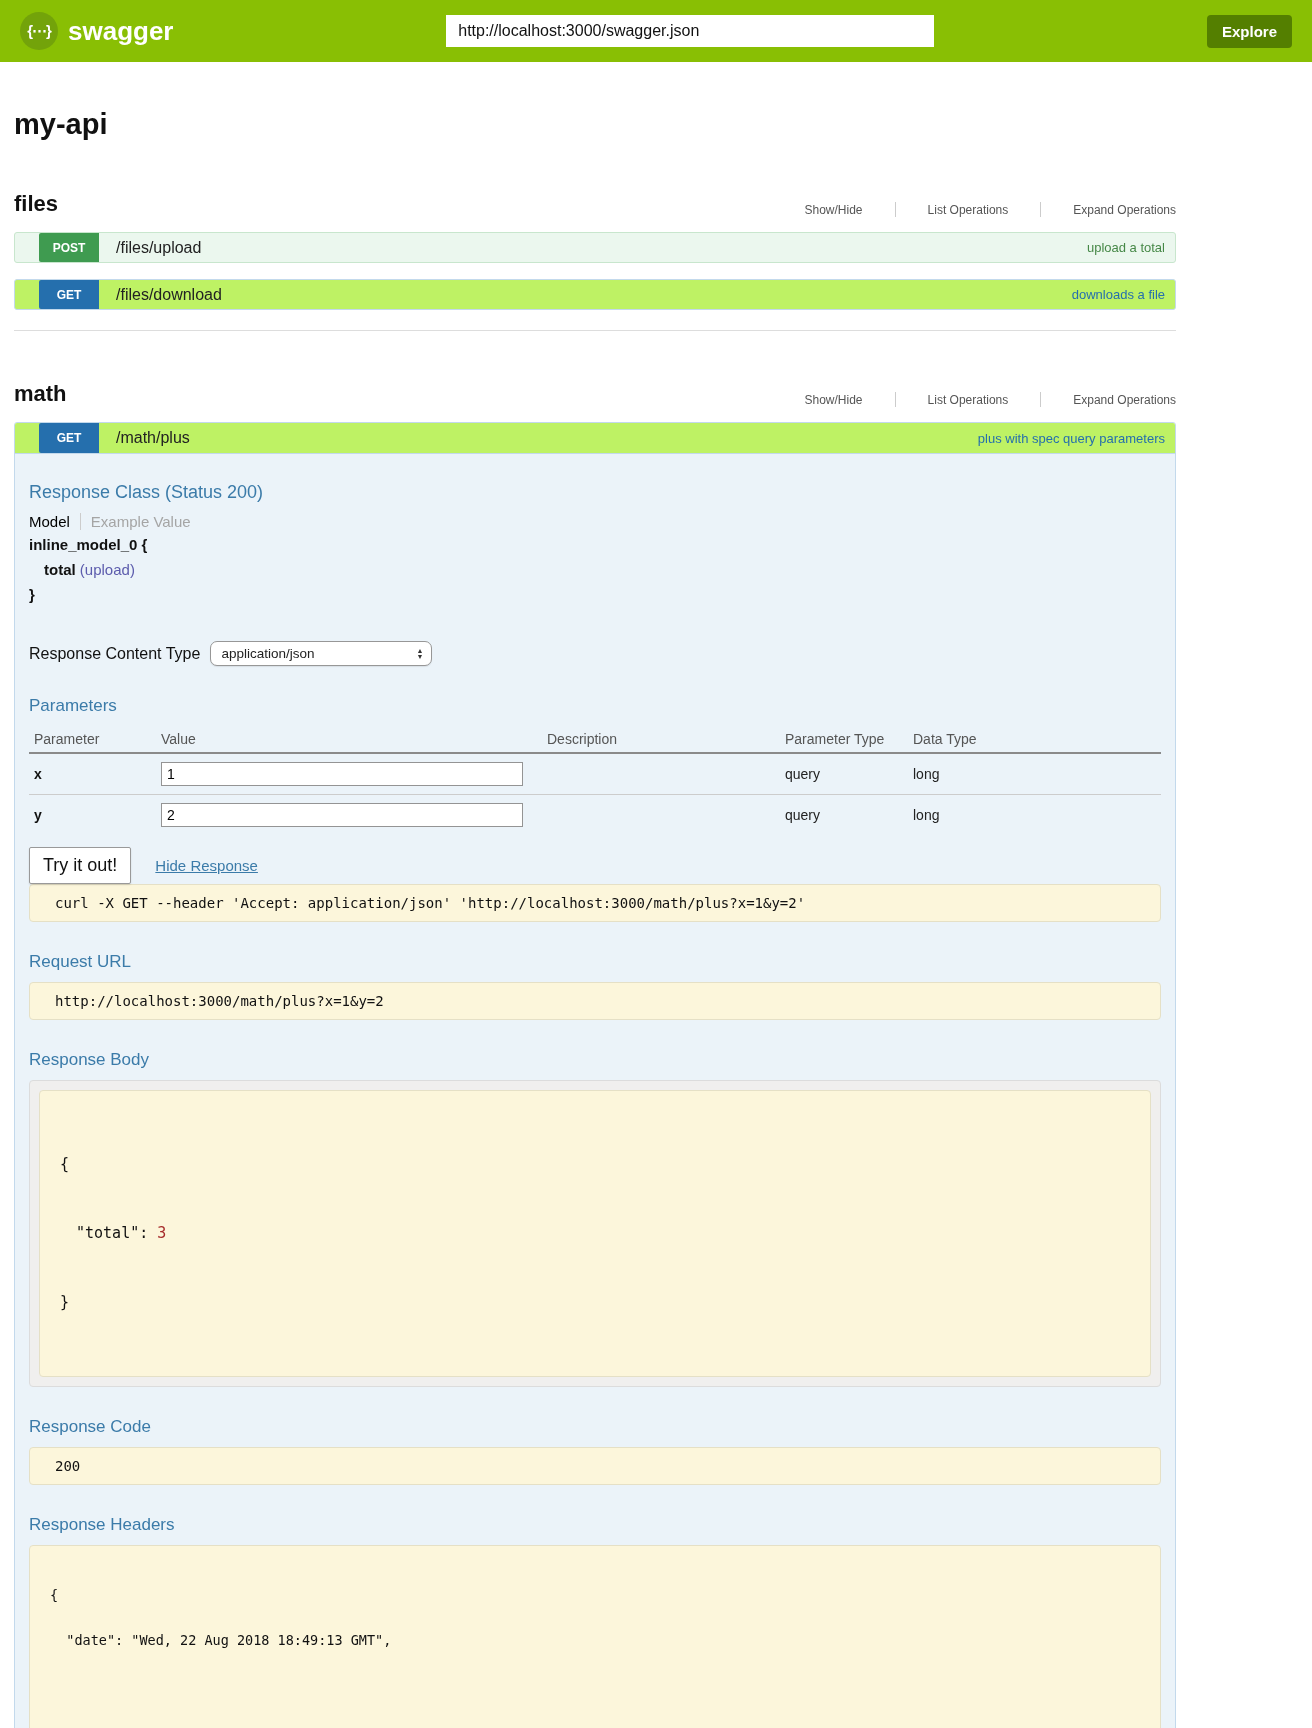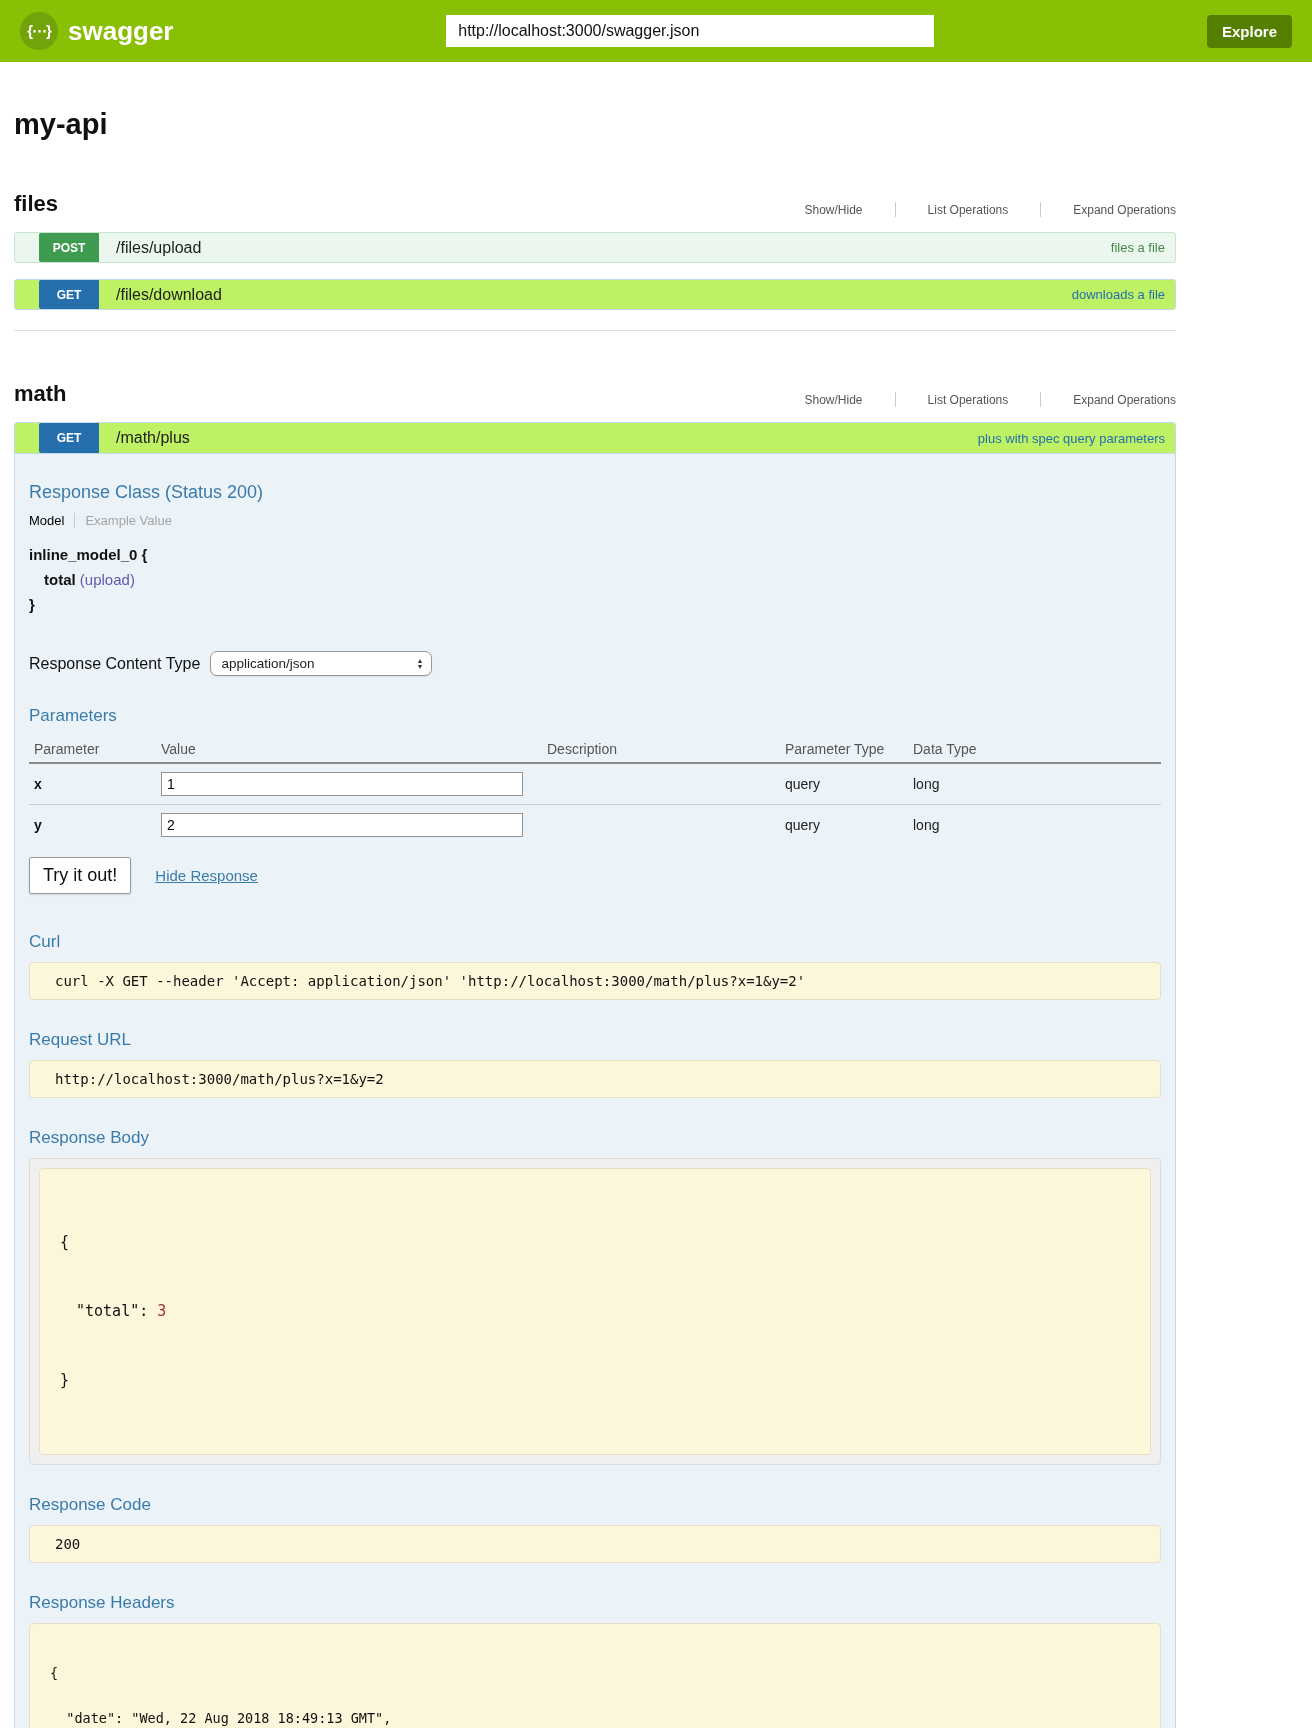--- a/index.html
+++ b/index.html
@@ -46,21 +46,21 @@
   .divider { border:none; border-top:1px solid #ddd; margin:20px 0 0 0; }
 
   
   .op-block { border:1px solid #c3d9ec; border-radius:3px 3px 7px 7px; margin-bottom:44px; overflow:hidden; }
   .op-block .op-row { border:none; border-bottom:1px solid #c3d9ec; border-radius:0; margin:0; }
   .panel { background:#ebf3f9; padding:14px 14px 16px 14px; }
 
   .blue-h { color:#3b7ba9; font-weight:normal; font-size:17px; margin:30px 0 10px 0; }
   .blue-h.first { margin-top:14px; font-size:18px; }
 
-  .tabs { display:flex; align-items:flex-start; font-size:13px; margin-bottom:14px; }
+  .tabs { display:flex; align-items:flex-start; font-size:15px; margin-bottom:2px; }
   .tab { cursor:pointer; }
   .tab.active { color:#000; padding-right:10px; border-right:1px solid #ccc; }
   .tab.muted { color:#a5a5a5; padding-left:10px; }
 
   .model-sig { font-size:15px; line-height:25px; color:#111; margin-bottom:34px; }
   .model-sig .bold { font-weight:bold; }
   .model-prop { padding-left:15px; }
   .prop-type { color:#5c5cad; }
 
   .rct-row { display:flex; align-items:center; gap:10px; margin-bottom:28px; }
@@ -115,21 +115,21 @@
       <span class="sep"></span>
       <a>List Operations</a>
       <span class="sep"></span>
       <a>Expand Operations</a>
     </div>
   </div>
 
   <div class="op-row post-row">
     <span class="badge">POST</span>
     <a class="path">/files/upload</a>
-    <a class="summary">files a file</a>
+    <a class="summary">upload a total</a>
   </div>
 
   <div class="op-row get-row">
     <span class="badge">GET</span>
     <a class="path">/files/download</a>
     <a class="summary">downloads a file</a>
   </div>
 
   <hr class="divider">
 
@@ -215,21 +215,20 @@
             <td>long</td>
           </tr>
         </tbody>
       </table>
 
       <div class="try-row">
         <button class="try-btn">Try it out!</button>
         <a class="hide-link">Hide Response</a>
       </div>
 
-      <h3 class="blue-h" style="margin-top:38px">Curl</h3>
       <div class="code-box">curl -X GET --header 'Accept: application/json' 'http://localhost:3000/math/plus?x=1&amp;y=2'</div>
 
       <h3 class="blue-h">Request URL</h3>
       <div class="code-box">http://localhost:3000/math/plus?x=1&amp;y=2</div>
 
       <h3 class="blue-h">Response Body</h3>
       <div class="gray-wrap">
         <div class="code-box body-box">
           <div>{</div>
           <div class="indent"><span>"total": </span><span class="json-num">3</span></div>

